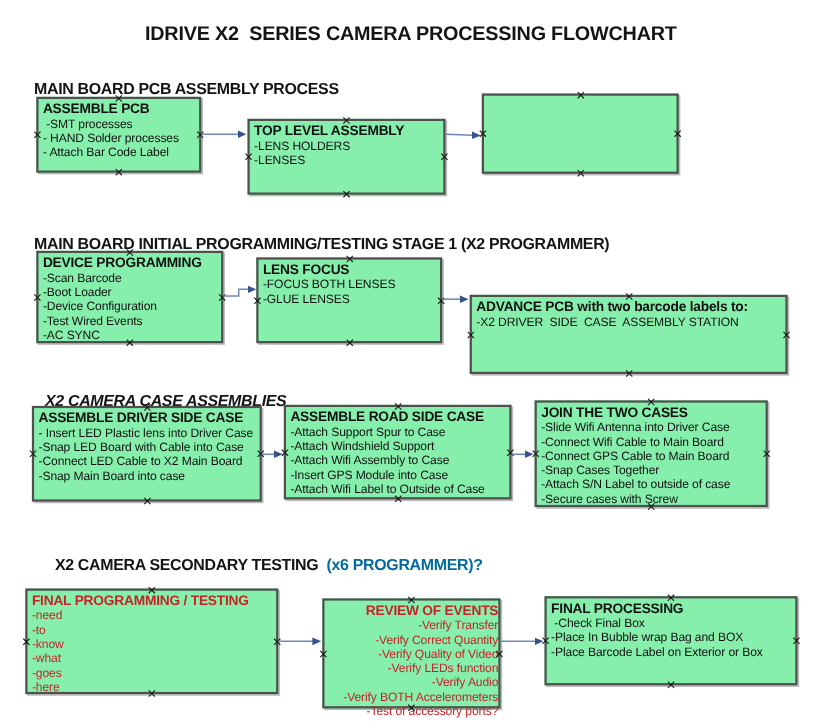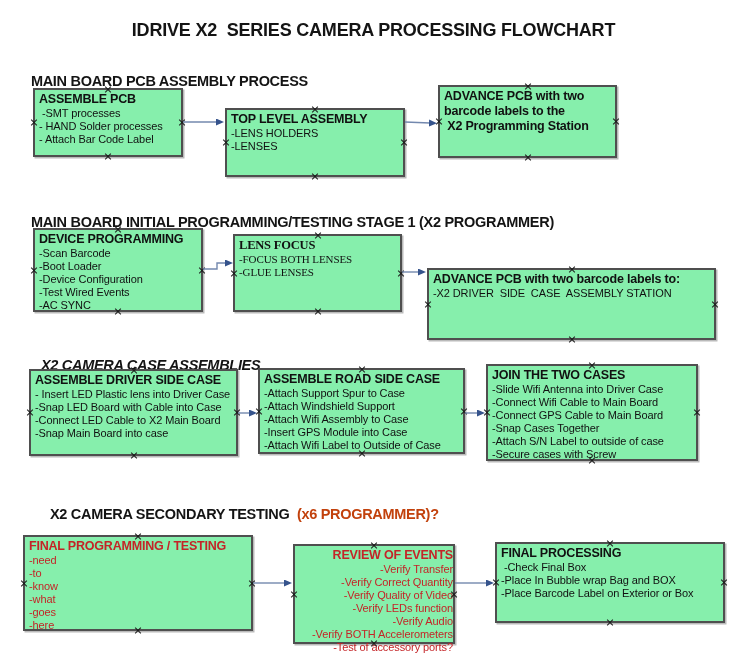--- a/index.html
+++ b/index.html
@@ -9,21 +9,21 @@
     overflow:hidden;
   }
   .page-title{
     position:absolute;left:0;top:20px;width:747px;text-align:center;
     font-size:18px;font-weight:bold;letter-spacing:-0.2px;white-space:pre;color:#141414;
   }
   .sec-head{
     position:absolute;font-size:14.5px;font-weight:bold;letter-spacing:-0.3px;
     white-space:pre;color:#141414;
   }
-  .sec-head .red-part{color:#c2410c;white-space:pre;}
+  .sec-head .red-part{color:#0369a1;white-space:pre;}
   .box{
     position:absolute;background:#86efac;border:2px solid #4f4f4f;
     box-shadow:1.5px 1.5px 0 rgba(130,130,130,0.55);
     padding:2px 0 0 4px;box-sizing:border-box;overflow:visible;
   }
   .box-title{font-size:12.5px;font-weight:bold;line-height:1.2;white-space:pre;letter-spacing:-0.2px;}
   .box-item{font-size:11px;line-height:1.18;white-space:pre;letter-spacing:-0.1px;}
   .red-text .box-title,.red-text .box-item{color:#c42427;}
   .handle{position:absolute;width:8px;height:8px;pointer-events:none;}
   .handle::before,.handle::after{
@@ -76,39 +76,36 @@
     <div class="box-title">TOP LEVEL ASSEMBLY</div>
     <div class="box-item">-LENS HOLDERS</div>
     <div class="box-item">-LENSES</div>
   </div>
 
   <div class="box" style="left:438px;top:85px;width:179px;height:73px;">
     <span class="handle h-t"></span>
       <span class="handle h-b"></span>
       <span class="handle h-l"></span>
       <span class="handle h-r"></span>
-    <div class="box-title">ADVANCE PCB with two
-barcode labels to the
- X2 Programming Station</div>
   </div>
 
   <div class="box" style="left:33px;top:228px;width:170px;height:84px;">
     <span class="handle h-t"></span>
       <span class="handle h-b"></span>
       <span class="handle h-l"></span>
       <span class="handle h-r"></span>
     <div class="box-title">DEVICE PROGRAMMING</div>
     <div class="box-item">-Scan Barcode</div>
     <div class="box-item">-Boot Loader</div>
     <div class="box-item">-Device Configuration</div>
     <div class="box-item">-Test Wired Events</div>
     <div class="box-item">-AC SYNC</div>
   </div>
 
-  <div class="box" style="left:233px;top:234px;width:169px;height:78px;font-family:Liberation Serif, serif;">
+  <div class="box" style="left:233px;top:234px;width:169px;height:78px;">
     <span class="handle h-t"></span>
       <span class="handle h-b"></span>
       <span class="handle h-l"></span>
       <span class="handle h-r"></span>
     <div class="box-title">LENS FOCUS</div>
     <div class="box-item">-FOCUS BOTH LENSES</div>
     <div class="box-item">-GLUE LENSES</div>
   </div>
 
   <div class="box" style="left:427px;top:236px;width:289px;height:72px;margin-top:32px;">

